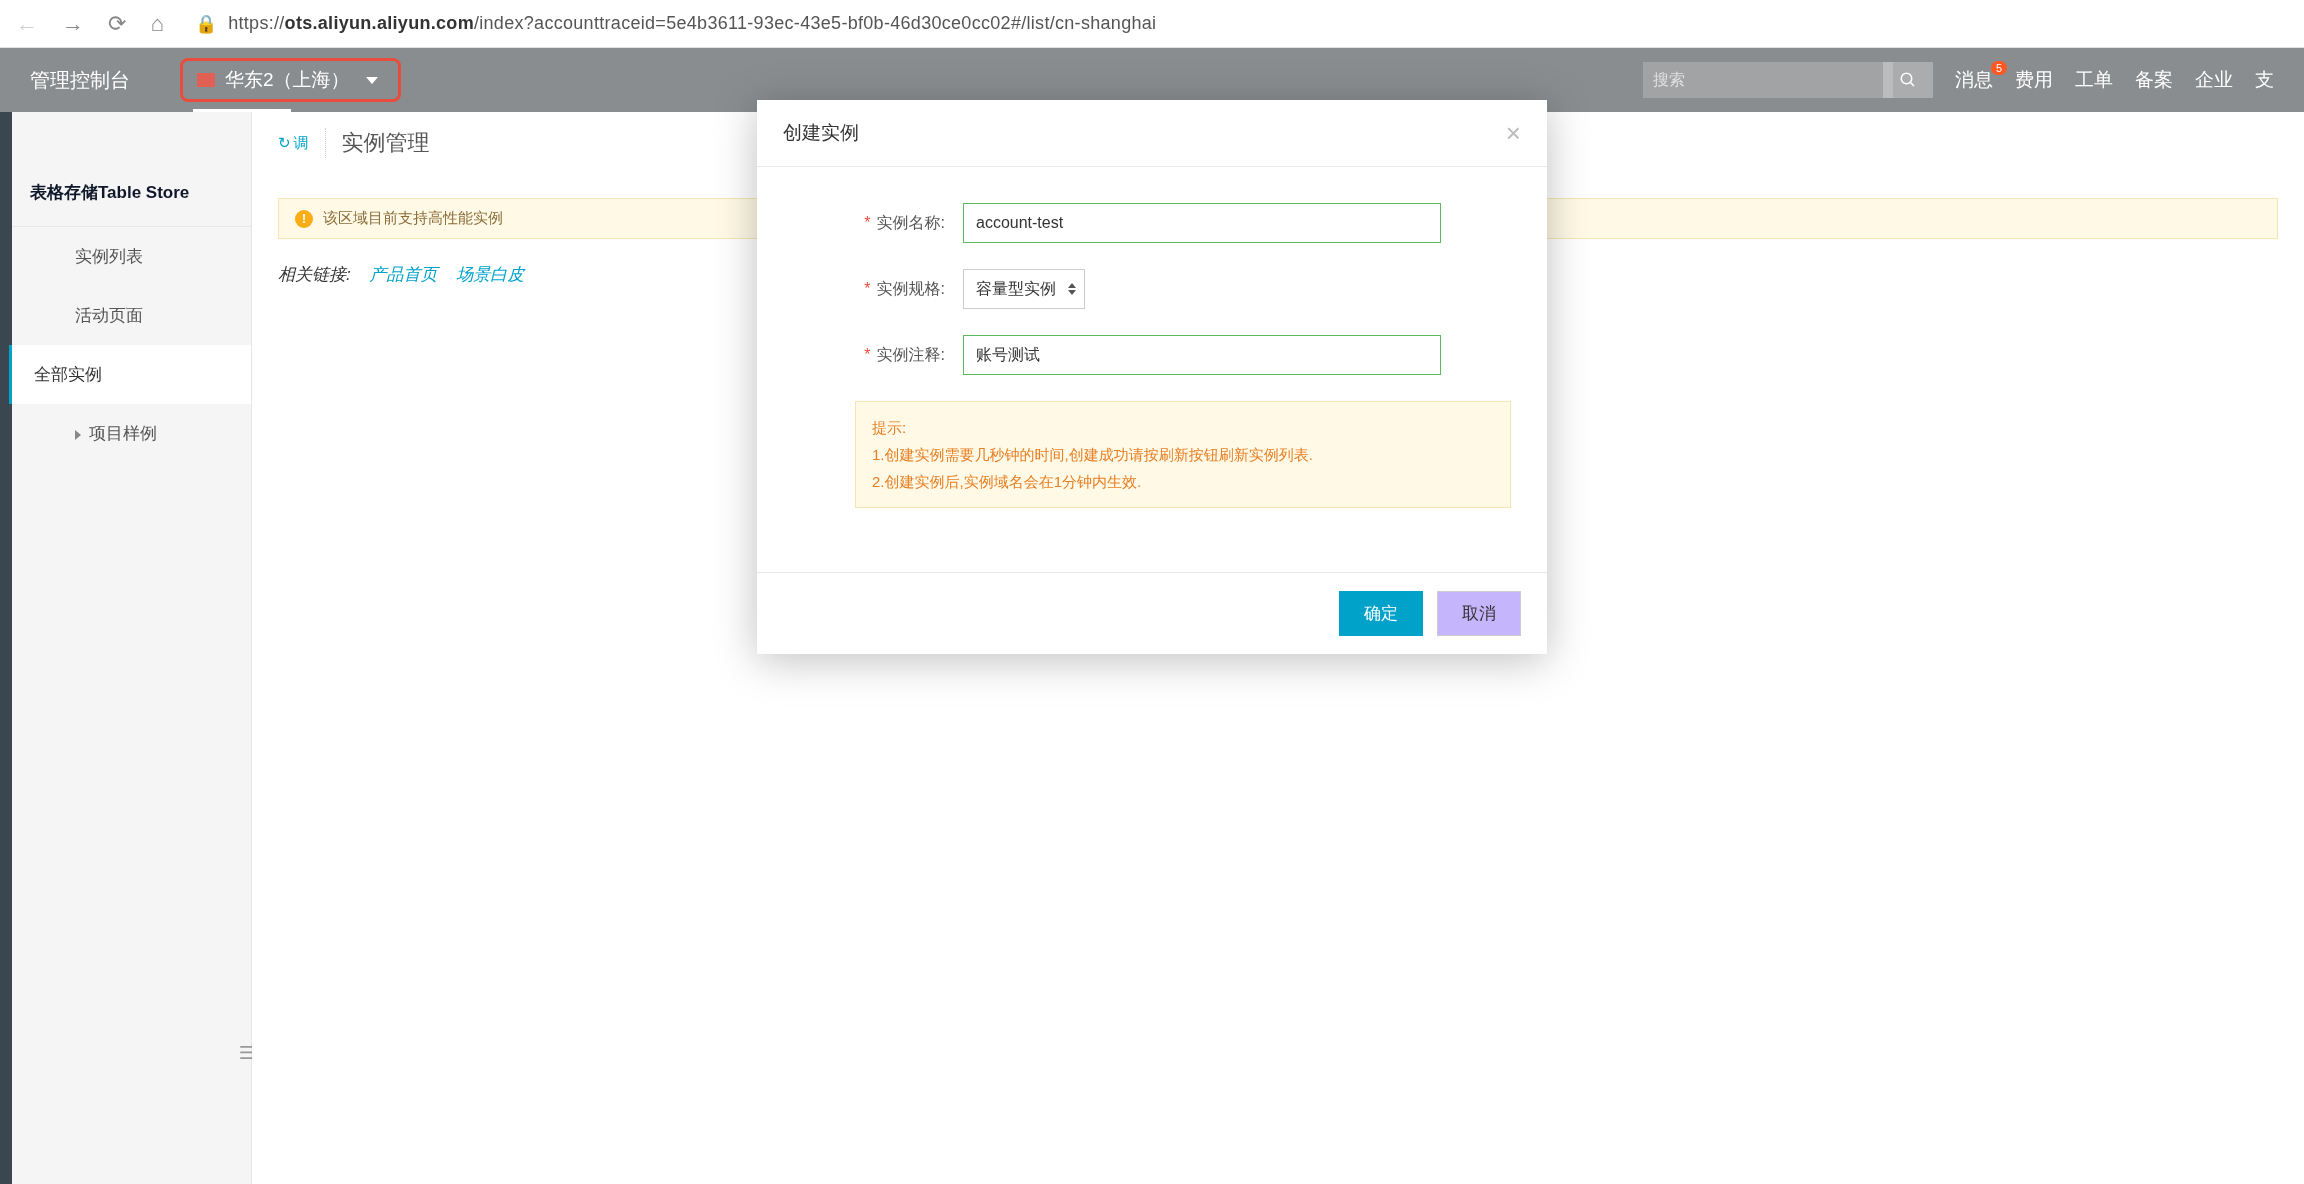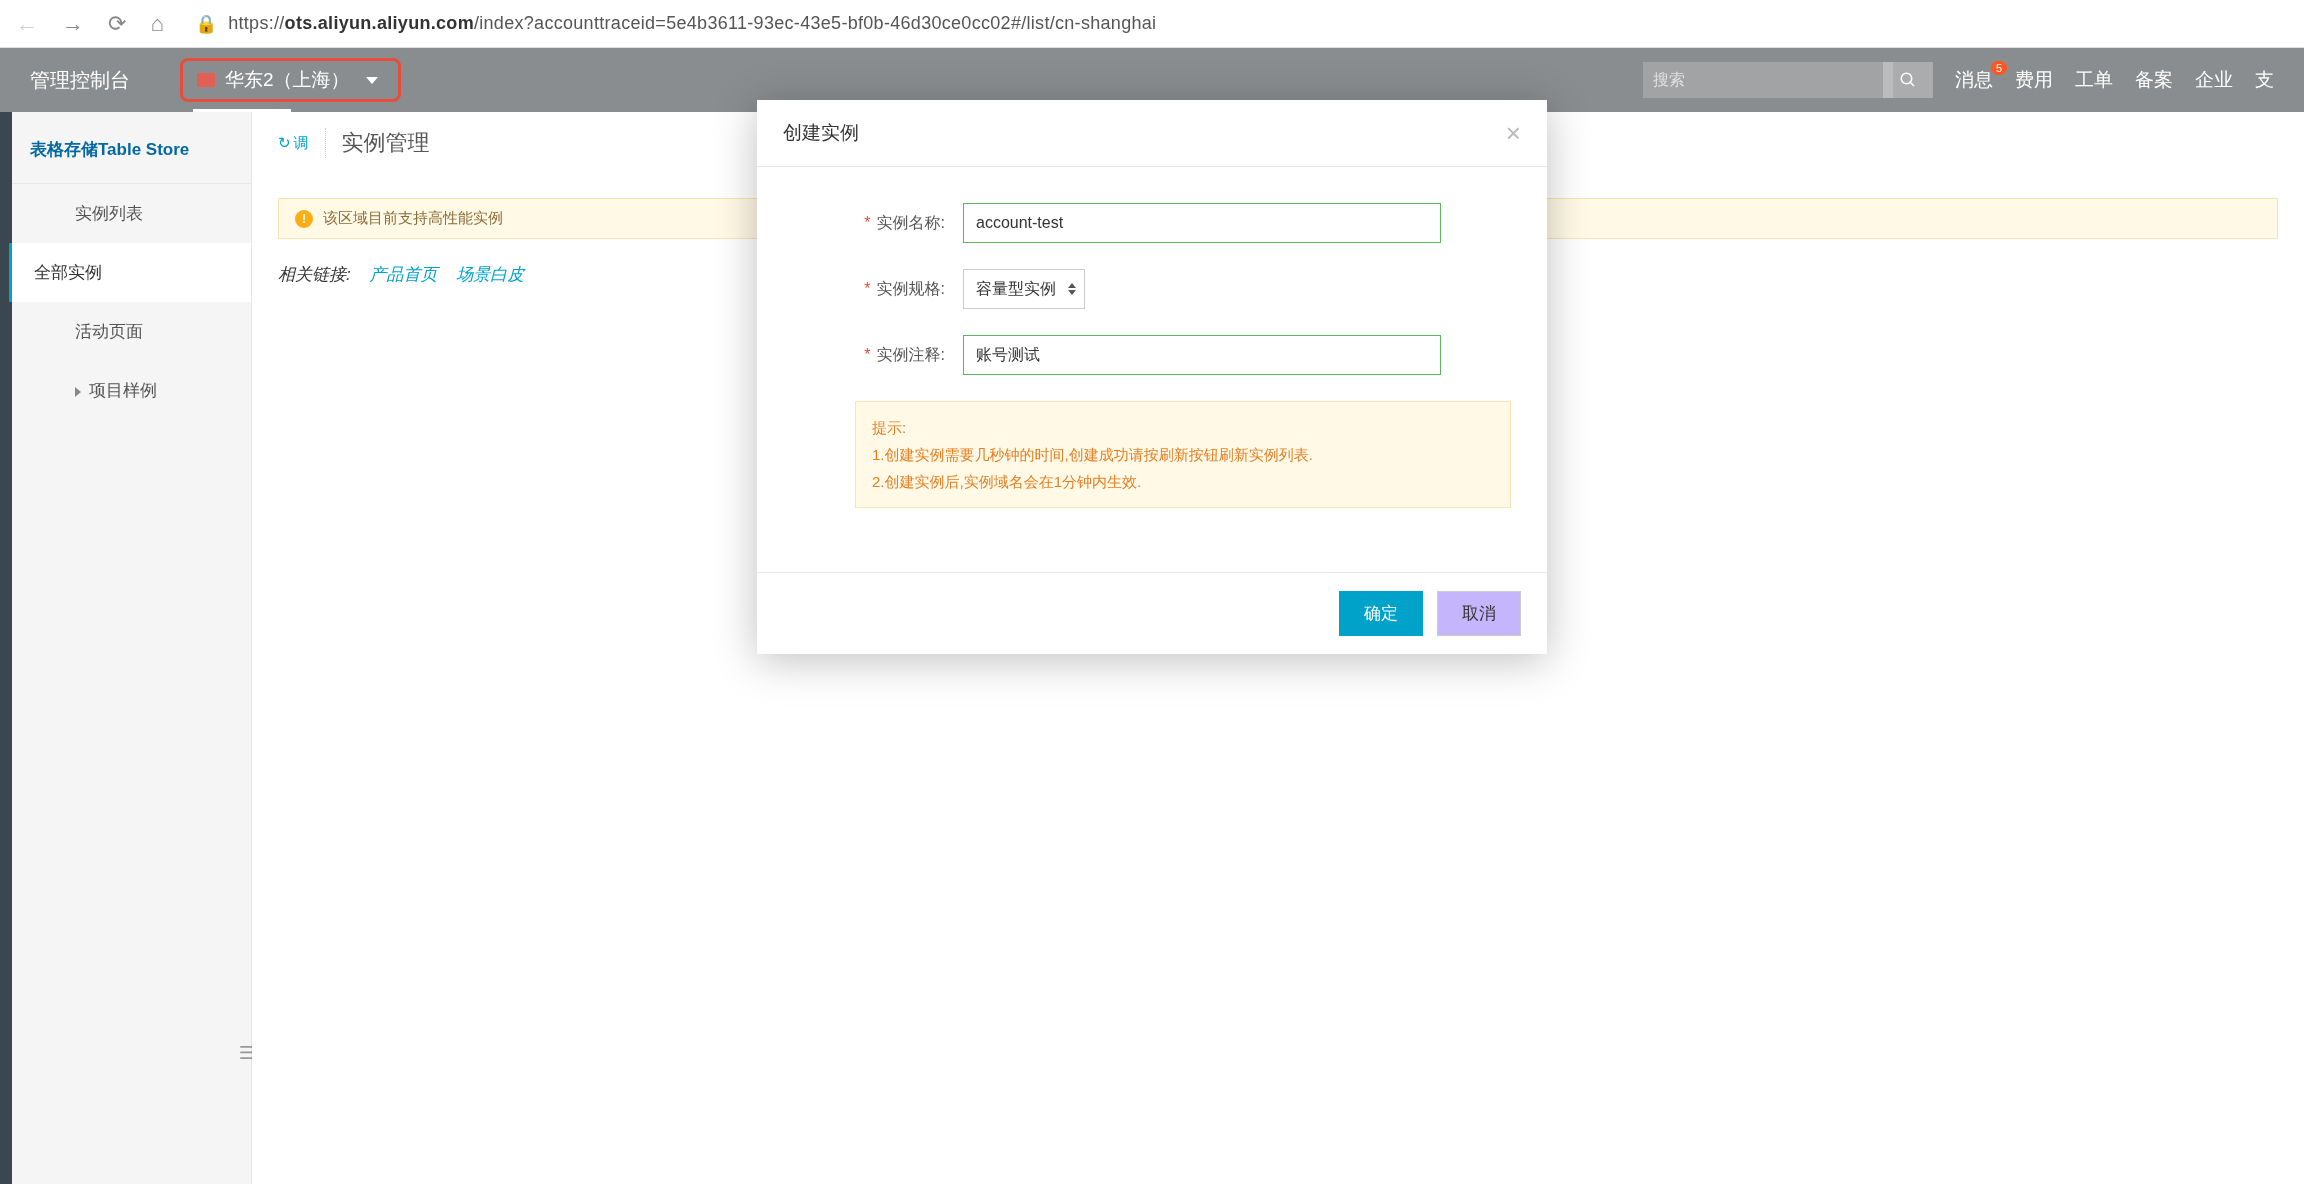--- a/index.html
+++ b/index.html
@@ -27,21 +27,21 @@
     .search-box input { flex: 1; background: transparent; border: none; outline: none; color: #fff; font-size: 16px; }
     .search-box input::placeholder { color: #e0e0e0; }
     .search-icon-box { width: 50px; height: 36px; background: rgba(255,255,255,0.28); display: flex; align-items: center; justify-content: center; margin-left: -10px; }
     .header-link { font-size: 19px; color: #fff; cursor: pointer; position: relative; }
     .badge { position: absolute; top: -6px; right: -14px; background: #ff5722; color: #fff; font-size: 11px; border-radius: 8px; padding: 1px 5px; }
 
     
     .main-area { display: flex; height: calc(100% - 112px); position: relative; }
     .sidebar-thin { width: 12px; background: #3a4750; }
     .sidebar { width: 240px; background: #f5f5f6; border-right: 1px solid #e5e5e5; position: relative; }
-    .sidebar-title { padding: 26px 18px 22px; font-size: 17px; font-weight: 600; color: #0369a1; border-bottom: 1px solid #e8e8e8; }
+    .sidebar-title { padding: 26px 18px 22px; font-size: 17px; font-weight: 600; color: #0f172a; border-bottom: 1px solid #e8e8e8; margin-top: 43px; }
     .sidebar-item { padding: 18px 22px; font-size: 17px; color: #555; cursor: pointer; margin-left: 41px; }
     .sidebar-item.active { background: #fff; color: #333; border-left: 3px solid #00a2ca; margin-left: -3px; }
     .sidebar-item .caret { display: inline-block; width: 0; height: 0; border-top: 5px solid transparent; border-bottom: 5px solid transparent; border-left: 6px solid #888; margin-right: 8px; vertical-align: middle; }
     .collapse-handle { position: absolute; right: -4px; bottom: 120px; color: #999; font-size: 18px; }
 
     .content { flex: 1; background: #fff; padding: 0; position: relative; }
     .content-head { display: flex; align-items: center; padding: 16px 26px 10px; }
     .refresh-link { color: #00a2ca; font-size: 15px; margin-right: 12px; cursor: pointer; }
     .refresh-link::before { content: "↻"; margin-right: 3px; color: #00a2ca; }
     .breadcrumb-page { font-size: 22px; color: #555; border-left: 1px dotted #ccc; padding-left: 16px; margin-left: 4px; text-align: center; }
@@ -119,22 +119,22 @@
     <span class="header-link">企业</span>
     <span class="header-link">支</span>
   </div>
 </div>
 
 <div class="main-area">
   <div class="sidebar-thin"></div>
   <div class="sidebar">
     <div class="sidebar-title">表格存储Table Store</div>
     <div class="sidebar-item">实例列表</div>
+    <div class="sidebar-item">活动页面</div>
     <div class="sidebar-item active">全部实例</div>
-    <div class="sidebar-item">活动页面</div>
     <div class="sidebar-item">
       <span class="caret"></span><span>项目样例</span>
     </div>
     <div class="collapse-handle">☰</div>
   </div>
   <div class="content">
     <div class="content-head">
       <span class="refresh-link">调</span>
       <span class="breadcrumb-page">实例管理</span>
     </div>

